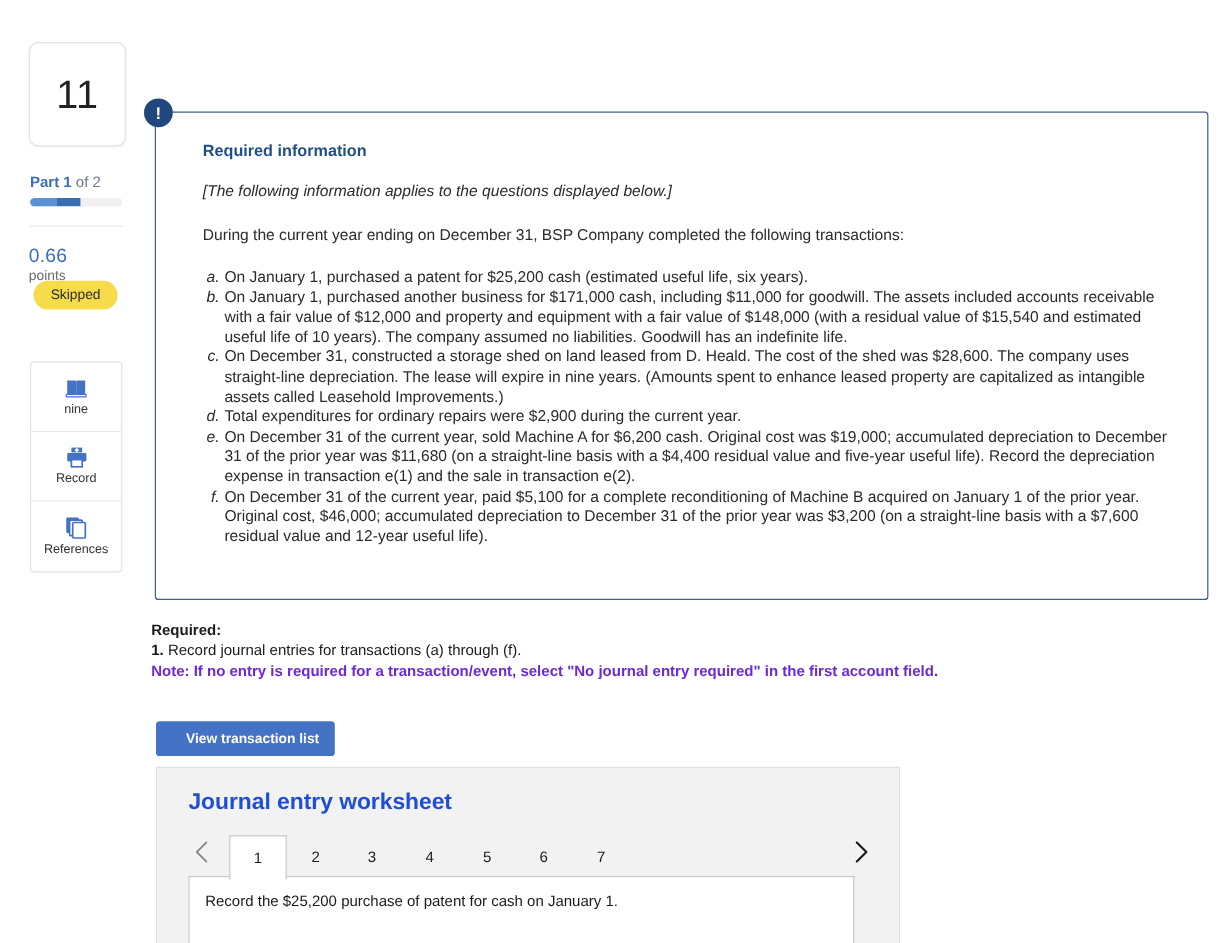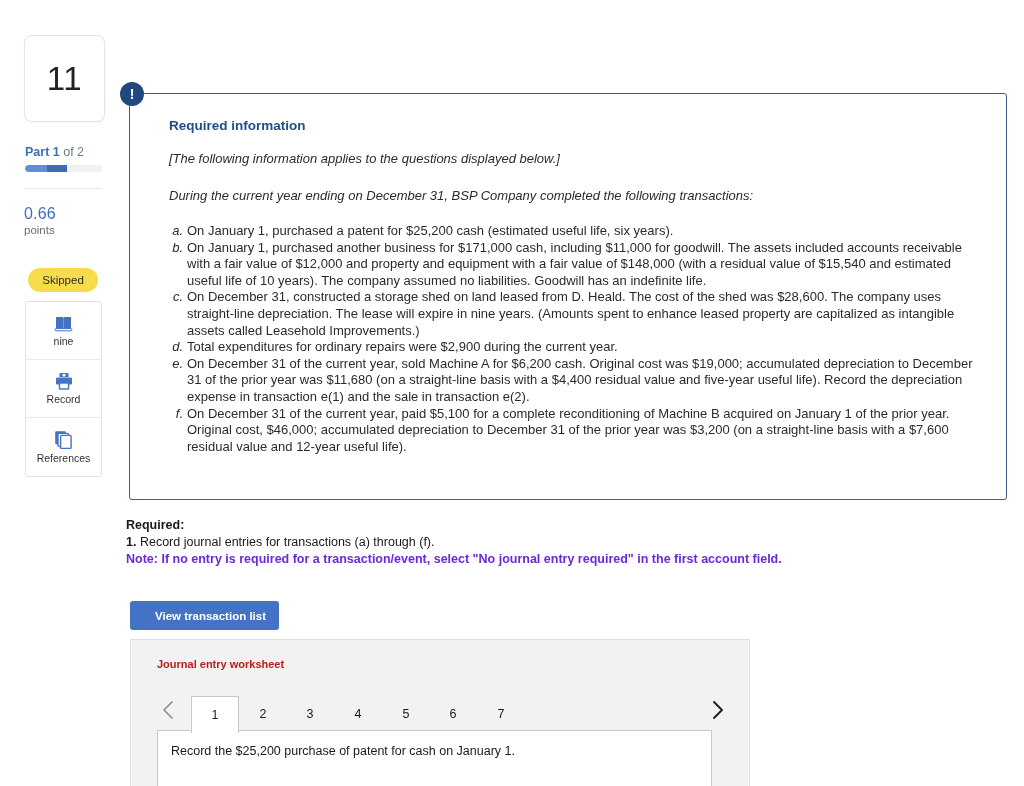--- a/index.html
+++ b/index.html
@@ -111,21 +111,21 @@
     position: absolute;
     left: 24px;
     top: 200px;
     font-size: 11.5px;
     color: #6c6c6c;
   }
 
   .status-pill {
     position: absolute;
     left: 28px;
-    top: 244px;
+    top: 210px;
     width: 70px;
     height: 24px;
     border-radius: 12px;
     background: #f6dc4a;
     color: #2b2b2b;
     font-size: 11.5px;
     display: flex;
     align-items: center;
     justify-content: center;
   }
@@ -208,21 +208,20 @@
   .italic-line {
     font-size: 13px;
     font-style: italic;
     color: #2b2b2b;
     margin: 0 0 22px 0;
   }
   .intro-line {
     font-size: 13px;
     color: #2b2b2b;
     margin: 0 0 20px 0;
-    font-style: italic;
   }
 
   ol.txn-list {
     margin: 0;
     padding: 0;
     list-style: none;
   }
   ol.txn-list li {
     position: relative;
     padding-left: 18px;
@@ -290,23 +289,23 @@
     top: 615px;
     width: 620px;
     height: 171px;
     background: #f2f2f2;
     border: 1px solid #e0e0e0;
   }
   .ws-title {
     position: absolute;
     left: 26px;
     top: 18px;
-    font-size: 11px;
-    font-weight: bold;
-    color: #b91c1c;
+    font-size: 19px;
+    font-weight: bold;
+    color: #1d4ed8;
   }
 
   .ws-tabbar {
     position: absolute;
     left: 0;
     top: 49px;
     width: 620px;
     height: 42px;
   }
   .chev {

